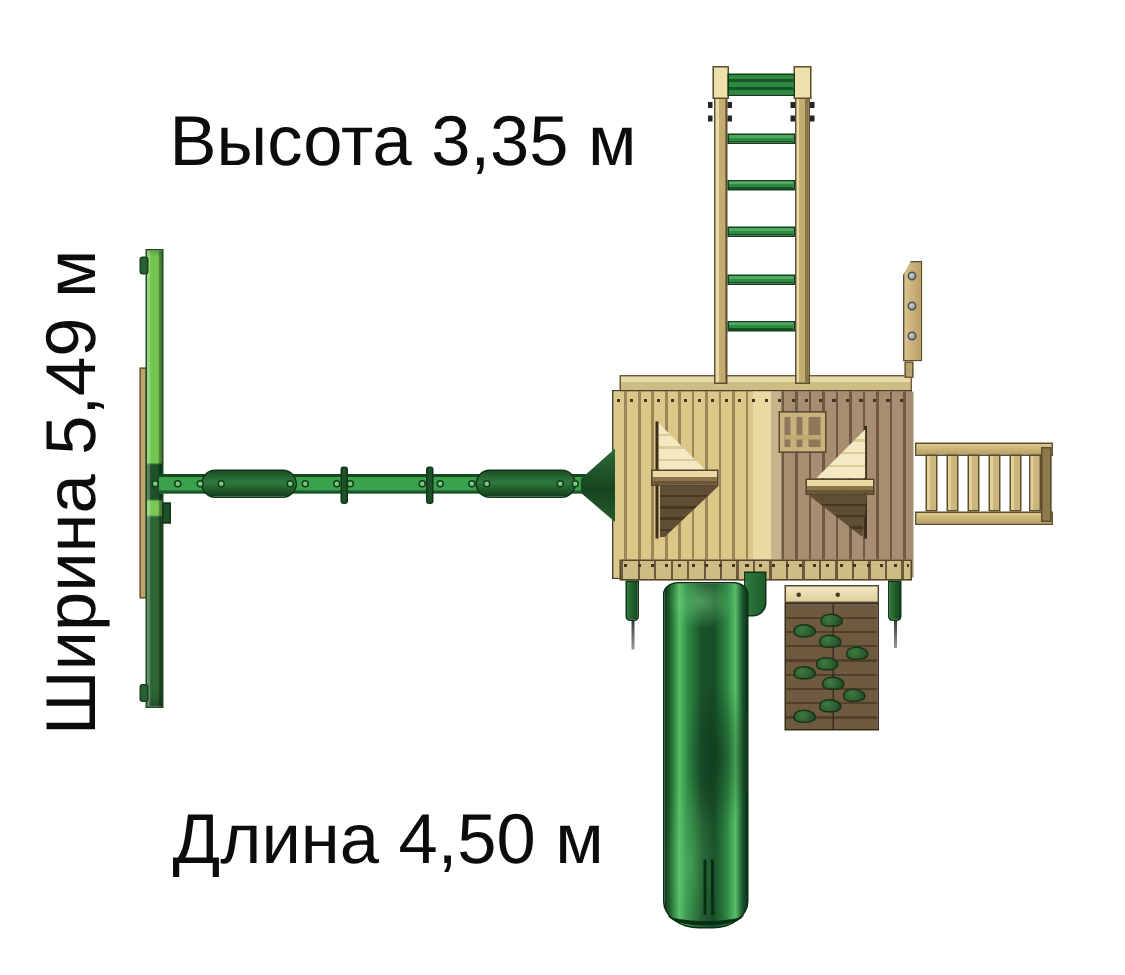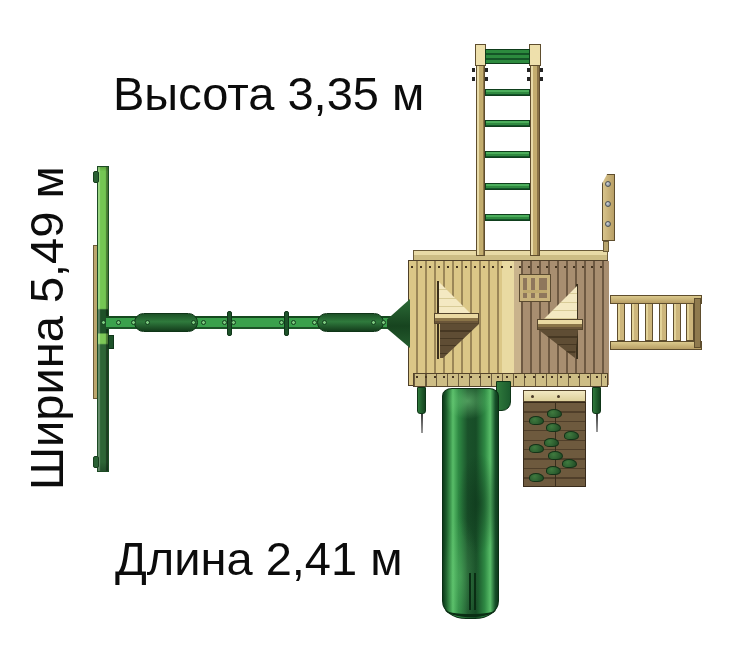--- a/index.html
+++ b/index.html
@@ -109,21 +109,21 @@
   .rock{width:15px;height:9px;border:1px solid #143318;border-radius:55% 65% 50% 45%;
         background:radial-gradient(circle at 35% 35%,#3f7a3f,#1f4a24);}
 </style>
 </head>
 <body>
 
 <div class="canvas">
 
   <div class="dim-label" style="left:113px;top:36px;">Высота 3,35 м</div>
   <div class="dim-label" id="width-label">Ширина 5,49 м</div>
-  <div class="dim-label" style="left:115px;top:501px;">Длина 2,41 м</div>
+  <div class="dim-label" style="left:115px;top:501px;">Длина 4,50 м</div>
 
   <div class="abs sw-backer"></div>
   <div class="abs sw-bar"></div>
   <div class="abs sw-tab" style="top:139px;"></div>
   <div class="abs sw-tab" style="top:424px;"></div>
   <div class="abs junction-bracket"></div>
 
   <div class="abs beam"></div>
   <div class="abs capsule" style="left:134px;width:64px;"></div>
   <div class="abs capsule" style="left:317px;width:67px;"></div>

